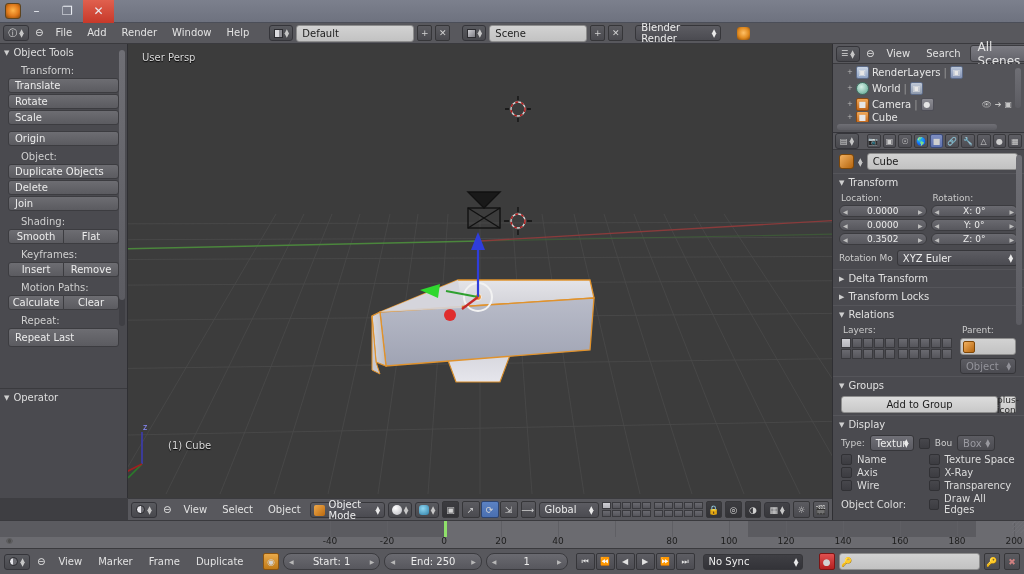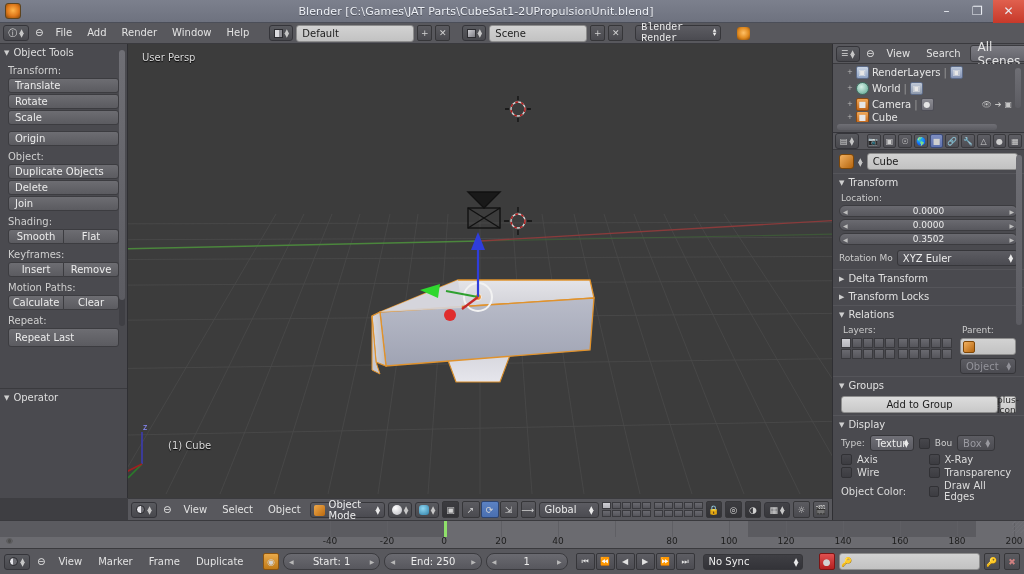--- a/index.html
+++ b/index.html
@@ -80,21 +80,21 @@
   
   .toolshelf {
     position: absolute; left: 0; top: 44px; width: 128px; height: 454px;
     background: #4a4a4f; border-right: 1px solid #2f2f33; overflow: hidden;
   }
   .panel-head {
     font-size: 10px; color: #dedede; padding: 3px 6px 3px 4px;
     display: flex; align-items: center; gap: 4px;
   }
   .tri { font-size: 7px; color: #cfcfcf; }
-  .lbl-sec { font-size: 10px; color: #cfcfcf; padding: 4px 8px 2px 8px; }
+  .lbl-sec { font-size: 10px; color: #cfcfcf; padding: 4px 8px 2px 21px; }
   .tbtn {
     margin: 0 8px 1px 8px; height: 15px; border-radius: 3px;
     background: linear-gradient(#6d6d72, #5b5b60);
     border: 1px solid #3c3c40; color: #ececec; font-size: 10px;
     display: flex; align-items: center; padding-left: 6px;
   }
   .tbtn-row { display: flex; margin: 0 8px 1px 8px; gap: 0; }
   .tbtn-row .tbtn { margin: 0; flex: 1; justify-content: center; padding-left: 0; border-radius: 0; }
   .tbtn-row .tbtn:first-child { border-radius: 3px 0 0 3px; }
   .tbtn-row .tbtn:last-child { border-radius: 0 3px 3px 0; border-left: none; }
@@ -244,21 +244,20 @@
     background: repeating-linear-gradient(135deg, transparent 0 2px, #6f6f75 2px 3px);
   }
 </style>
 </head>
 <body>
 
 <div class="app">
 
   <div class="titlebar">
     <div class="tb-icon"></div>
-    <div class="tb-title">Blender [C:\Games\JAT Parts\CubeSat1-2UPropulsionUnit.blend]</div>
     <div class="tb-btns">
       <div class="tb-btn">–</div>
       <div class="tb-btn">❐</div>
       <div class="tb-btn close">✕</div>
     </div>
   </div>
 
   <div class="hdr" style="position:absolute;left:0;top:23px;width:1024px;height:21px;">
     <div class="ed-icon">
       <span style="font-size:9px;">ⓘ</span>
@@ -292,21 +291,21 @@
       <span class="spin">
           <i>▲</i>
           <i>▼</i>
         </span>
     </div>
     <div class="txtfield" style="width:98px;">Scene</div>
     <div class="iconbtn" style="width:15px;height:16px;">+</div>
     <div class="iconbtn" style="width:15px;height:16px;">✕</div>
 
     <div style="width:6px;"></div>
-    <div class="drop" style="width:86px;font-family:Liberation Mono, monospace;">
+    <div class="drop" style="width:86px;">
       <span>Blender Render</span>
       <span class="sp"><i>▲</i><br><i>▼</i></span>
     </div>
 
     <div style="width:10px;"></div>
     <div style="width:13px;height:13px;border-radius:3px;background:radial-gradient(circle at 50% 45%,#ffc066 0%,#e08a20 55%,#7d4206 100%);"></div>
   </div>
 
   <div class="toolshelf">
     <div class="panel-head">
@@ -666,20 +665,38 @@
             <span class="ar l">◀</span>
             <span>0.0000</span>
             <span class="ar r">▶</span>
           </div>
         <div class="numf">
             <span class="ar l">◀</span>
             <span>0.3502</span>
             <span class="ar r">▶</span>
           </div>
       </div>
+      <div class="col3">
+        <div class="collab">Rotation:</div>
+        <div class="numf">
+            <span class="ar l">◀</span>
+            <span>X: 0°</span>
+            <span class="ar r">▶</span>
+          </div>
+        <div class="numf">
+            <span class="ar l">◀</span>
+            <span>Y: 0°</span>
+            <span class="ar r">▶</span>
+          </div>
+        <div class="numf">
+            <span class="ar l">◀</span>
+            <span>Z: 0°</span>
+            <span class="ar r">▶</span>
+          </div>
+      </div>
     </div>
 
     <div class="p-row" style="border:none;">
       <span style="font-size:9px;color:#cdcdcd;white-space:nowrap;">Rotation Mo</span>
       <span class="drop" style="flex:1;">
         <span>XYZ Euler</span>
         <span class="sp"><i>▲</i><br><i>▼</i></span>
       </span>
     </div>
 
@@ -769,20 +786,30 @@
         <span class="sp"><i>▲</i><br><i>▼</i></span>
       </span>
       <span class="cbox"></span>
       <span style="font-size:9px;color:#cdcdcd;">Bou</span>
       <span class="drop" style="width:38px;color:#9a9aa1;">
         <span>Box</span>
         <span class="sp"><i>▲</i><br><i>▼</i></span>
       </span>
     </div>
 
+    <div style="display:flex;padding:1px 8px;">
+      <div class="chk" style="flex:1;">
+        <span class="cbox"></span>
+        <span>Name</span>
+      </div>
+      <div class="chk" style="flex:1;">
+        <span class="cbox"></span>
+        <span>Texture Space</span>
+      </div>
+    </div>
     <div style="display:flex;padding:1px 8px;">
       <div class="chk" style="flex:1;">
         <span class="cbox"></span>
         <span>Axis</span>
       </div>
       <div class="chk" style="flex:1;">
         <span class="cbox"></span>
         <span>X-Ray</span>
       </div>
     </div>

